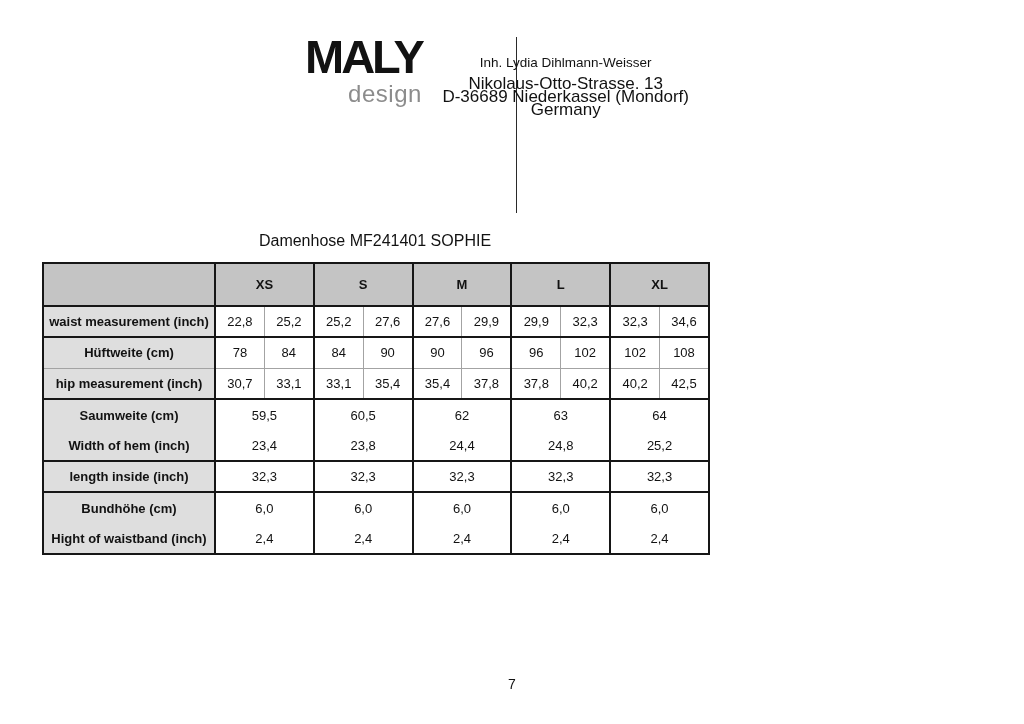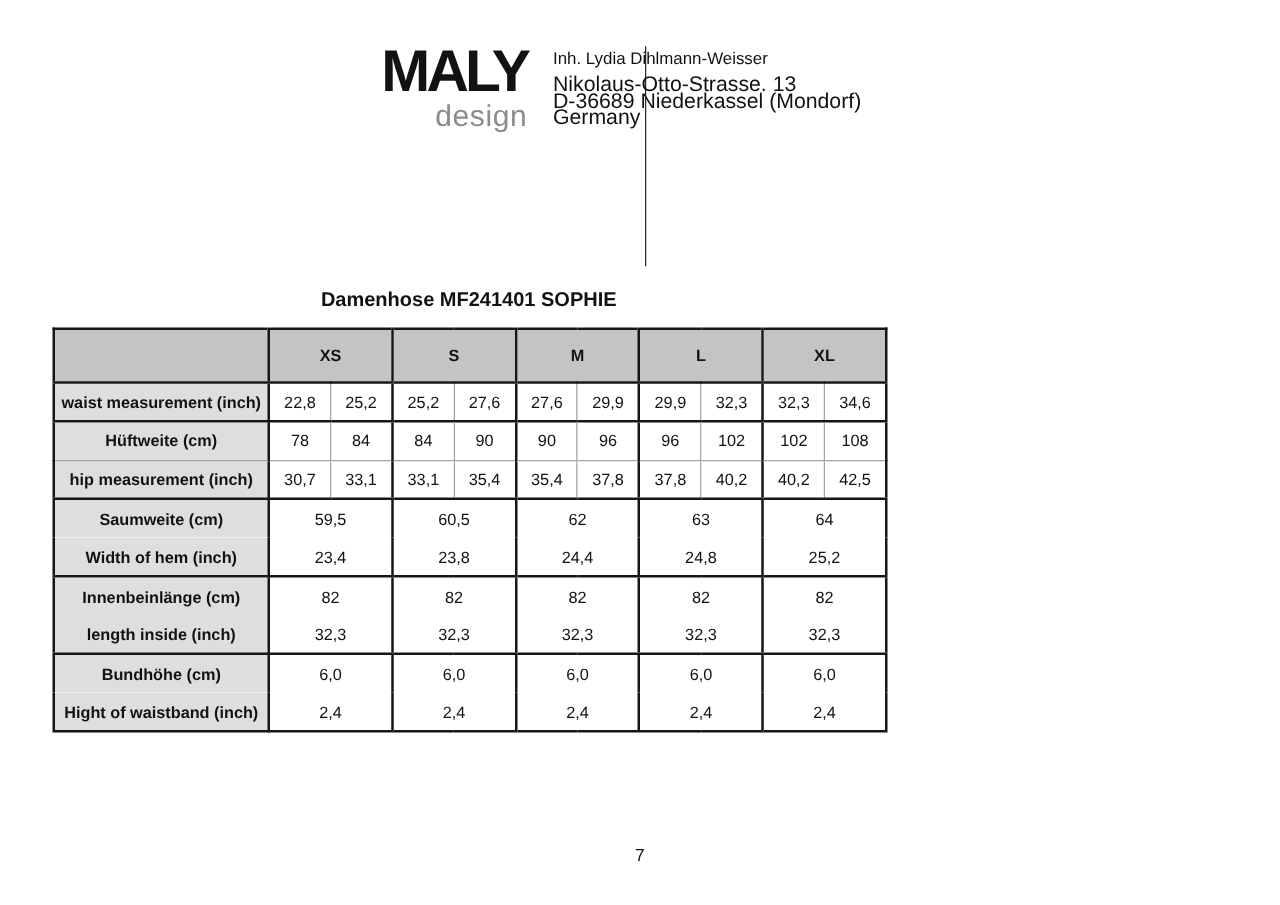--- a/index.html
+++ b/index.html
@@ -29,30 +29,30 @@
   }
   .logo-suffix {
     font-size: 24px; font-weight: normal; color: var(--logo-gray);
     letter-spacing: 0.5px; margin-left: 2px;
   }
   .header-divider {
     position: absolute; left: 516px; top: 37px;
     width: 1px; height: 176px; background: #2a2a2a;
   }
   .contact {
-    position: absolute; top: 39px; right: 335px;
-    text-align: left; white-space: nowrap;
+    position: absolute; top: 55px; right: 335px;
+    text-align: center; white-space: nowrap;
   }
   .contact-owner { font-size: 13.5px; margin-bottom: 7px; }
   .contact-line  { font-size: 17px; line-height: 13px; }
 
   
   .doc-title {
     position: absolute; top: 232px; left: 42px; width: 666px;
-    text-align: center; font-size: 16px; font-weight: bold;
+    text-align: center; font-size: 16px; font-weight: normal;
   }
 
   
   table.size-chart {
     position: absolute; top: 262px; left: 42px; width: 666px;
     border-collapse: collapse; table-layout: fixed;
     font-size: 13px; border: 2px solid var(--dark);
   }
   .size-chart th, .size-chart td {
     text-align: center; vertical-align: middle; padding: 0;
@@ -169,28 +169,20 @@
         <td colspan="2" class="group-start">64</td>
       </tr>
       <tr class="end">
         <td class="label-cell">Width of hem (inch)</td>
         <td colspan="2" class="group-start">23,4</td>
         <td colspan="2" class="group-start">23,8</td>
         <td colspan="2" class="group-start">24,4</td>
         <td colspan="2" class="group-start">24,8</td>
         <td colspan="2" class="group-start">25,2</td>
       </tr>
-      <tr class="open">
-        <td class="label-cell">Innenbeinlänge (cm)</td>
-        <td colspan="2" class="group-start">82</td>
-        <td colspan="2" class="group-start">82</td>
-        <td colspan="2" class="group-start">82</td>
-        <td colspan="2" class="group-start">82</td>
-        <td colspan="2" class="group-start">82</td>
-      </tr>
       <tr class="end">
         <td class="label-cell">length inside  (inch)</td>
         <td colspan="2" class="group-start">32,3</td>
         <td colspan="2" class="group-start">32,3</td>
         <td colspan="2" class="group-start">32,3</td>
         <td colspan="2" class="group-start">32,3</td>
         <td colspan="2" class="group-start">32,3</td>
       </tr>
       <tr class="open">
         <td class="label-cell">Bundhöhe (cm)</td>

